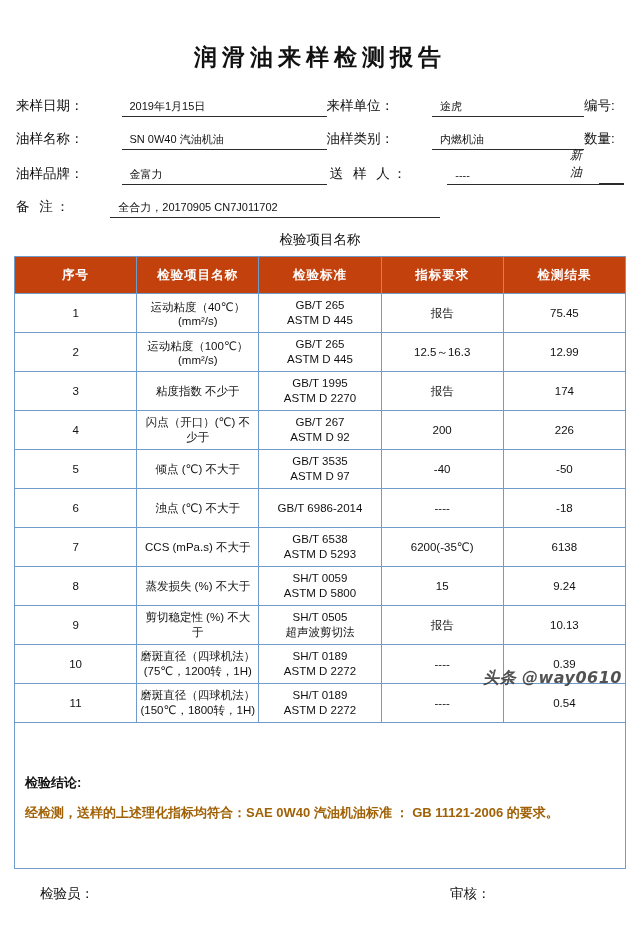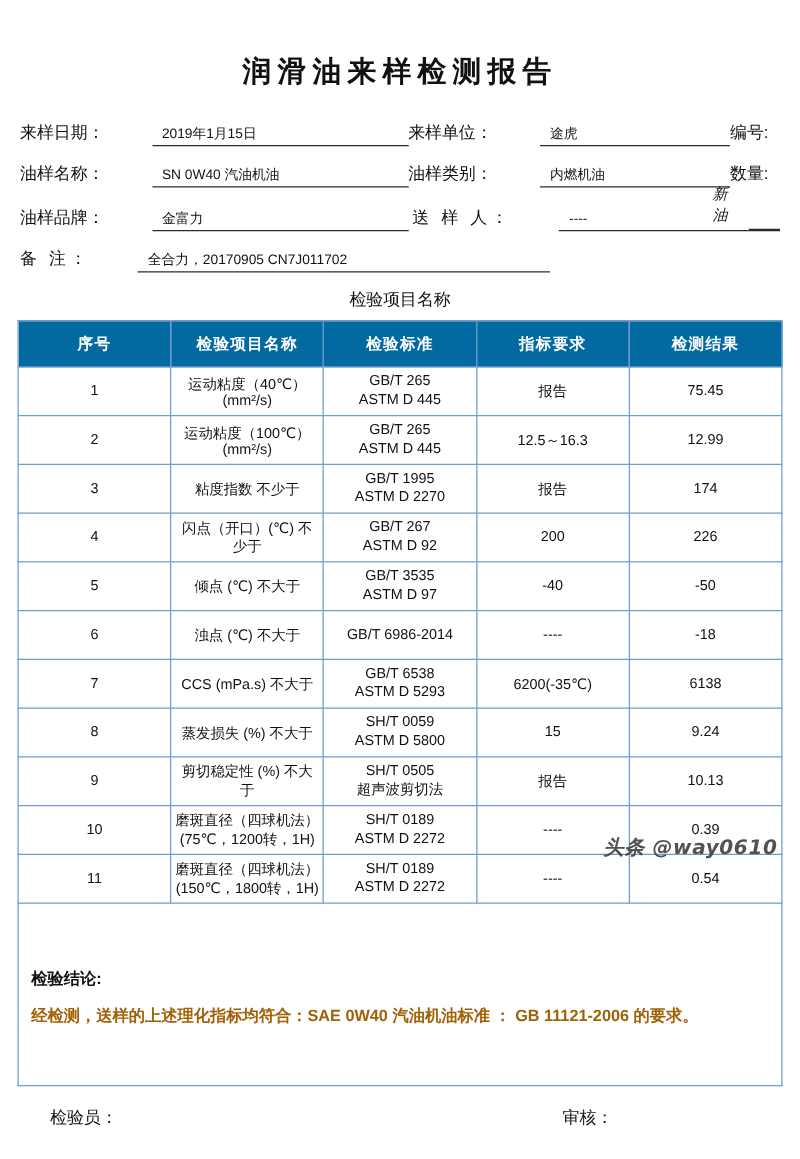--- a/index.html
+++ b/index.html
@@ -113,21 +113,21 @@
     table-layout: fixed;
     font-size: 11.5px;
   }
   table.data th, table.data td {
     border: 1.4px solid #6f9ccd;
     text-align: center;
     vertical-align: middle;
     color: #111;
   }
   table.data thead th {
-    background: #0369a1;
+    background: #c2410c;
     color: #ffffff;
     font-weight: 700;
     font-size: 12.5px;
     height: 34px;
     border-color: #6f9ccd;
     letter-spacing: 1px;
   }
   table.data tbody td {
     height: 34px;
     padding: 2px 3px;

